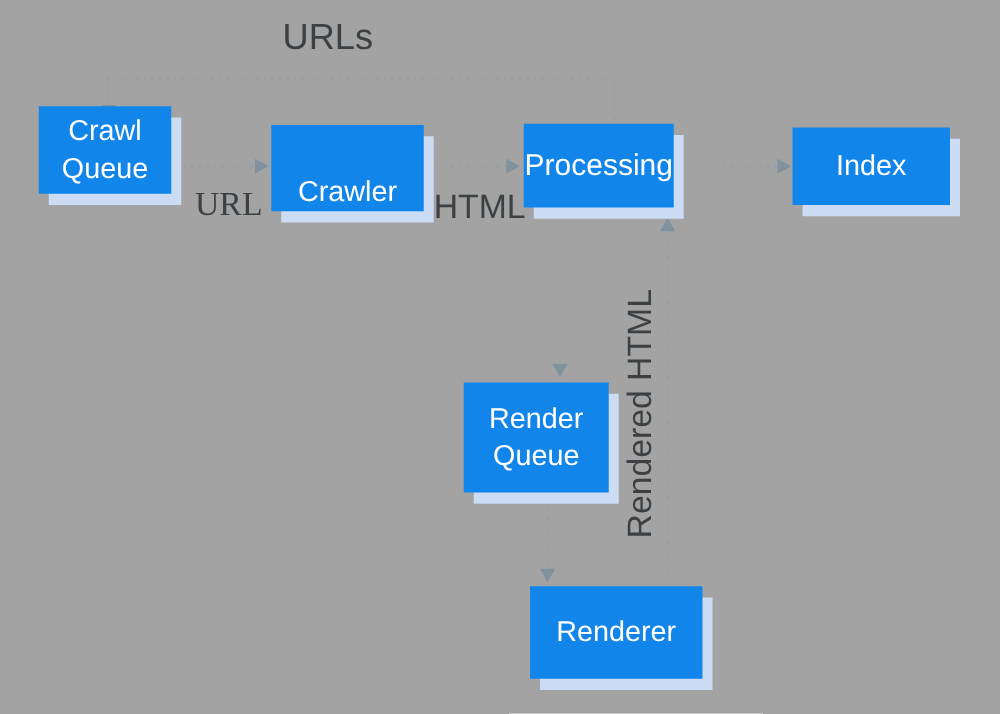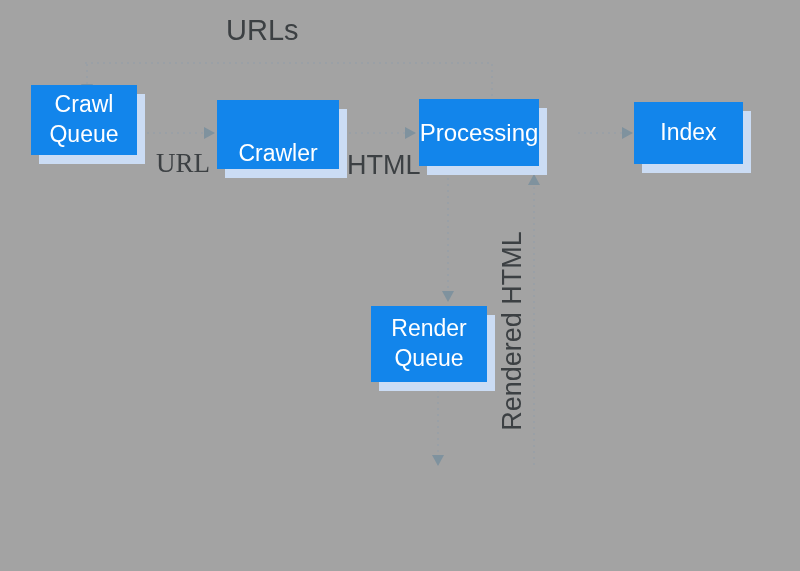--- a/index.html
+++ b/index.html
@@ -24,22 +24,22 @@
     justify-content: center;
     text-align: center;
     font-size: 23px;
     font-weight: 500;
     line-height: 1.3;
     box-shadow: 8px 9px 0 0 #cbdcf4;
   }
   #node-crawl-queue  { left: 31px;  top: 85px;  width: 106px; height: 70px; }
   #node-crawler      { left: 217px; top: 100px; width: 122px; height: 69px; align-items: flex-end; }
   #node-processing   { left: 419px; top: 99px;  width: 120px; height: 67px; font-size: 24px; }
-  #node-index        { left: 634px; top: 102px; width: 109px; height: 62px; }
-  #node-render-queue { left: 371px; top: 306px; width: 116px; height: 76px; }
+  #node-index        { left: 634px; top: 102px; width: 126px; height: 62px; }
+  #node-render-queue { left: 371px; top: 306px; width: 116px; height: 88px; }
   #node-renderer     { left: 424px; top: 469px; width: 138px; height: 74px; }
 
   
   .hline {
     position: absolute;
     height: 2px;
     background-image: repeating-linear-gradient(to right, #9aa0a6 0 2px, transparent 2px 6px);
   }
   .vline {
     position: absolute;
@@ -143,14 +143,17 @@
   </div>
   <div class="node" id="node-processing">
     <span>Processing</span>
   </div>
   <div class="node" id="node-index">
     <span>Index</span>
   </div>
   <div class="node" id="node-render-queue">
     <span>Render Queue</span>
   </div>
+  <div class="node" id="node-renderer">
+    <span>Renderer</span>
+  </div>
 
 </div>
 
 </body></html>

